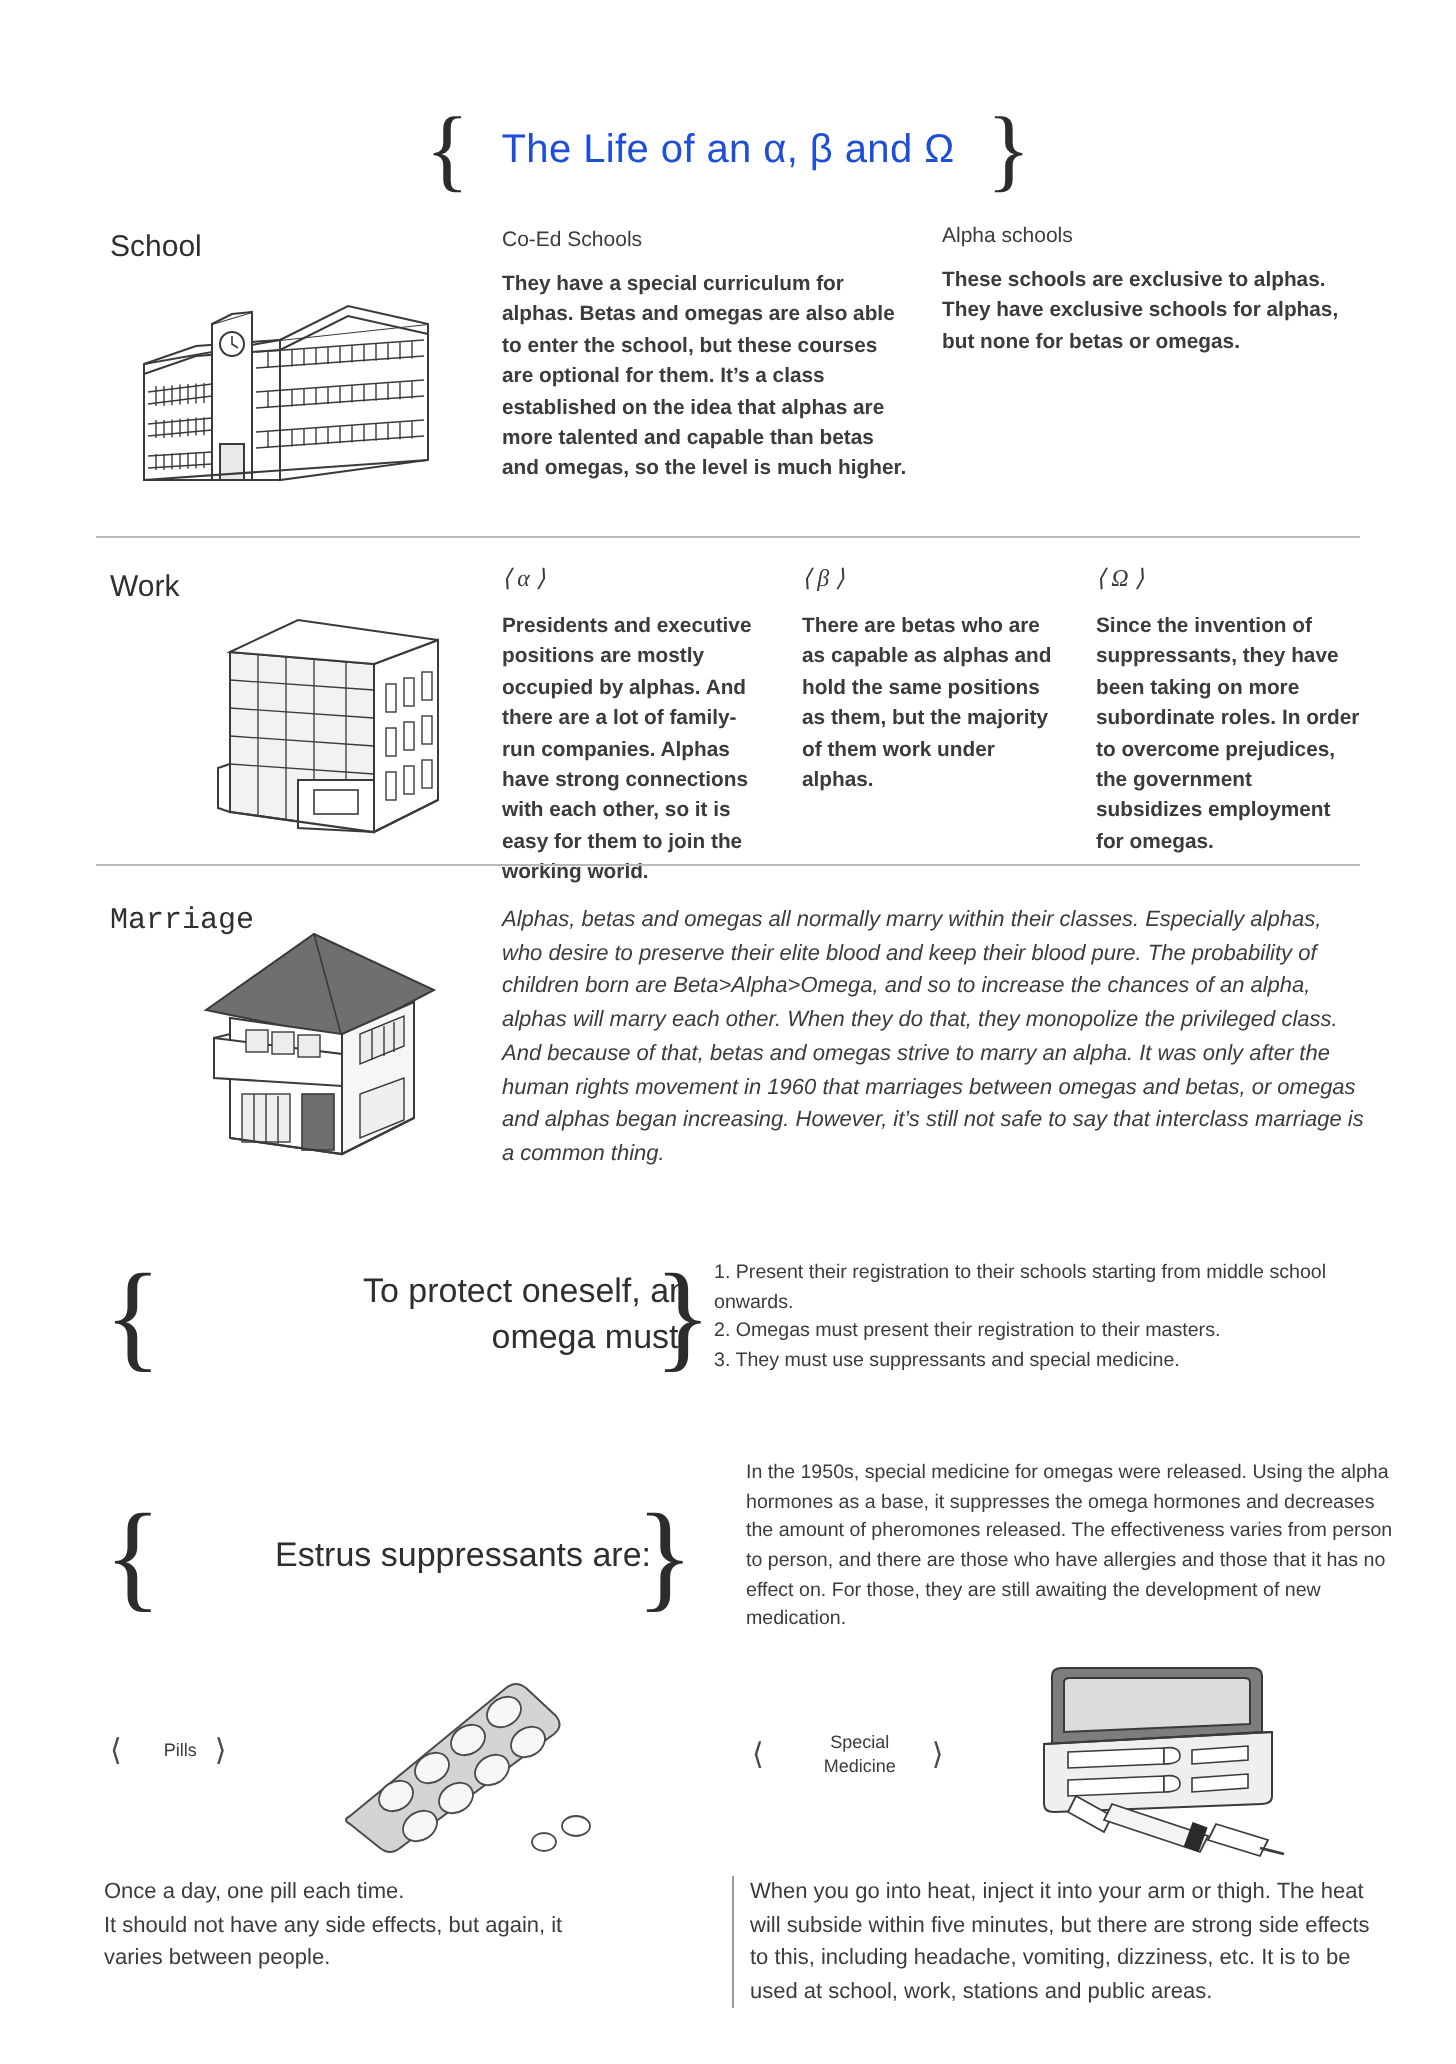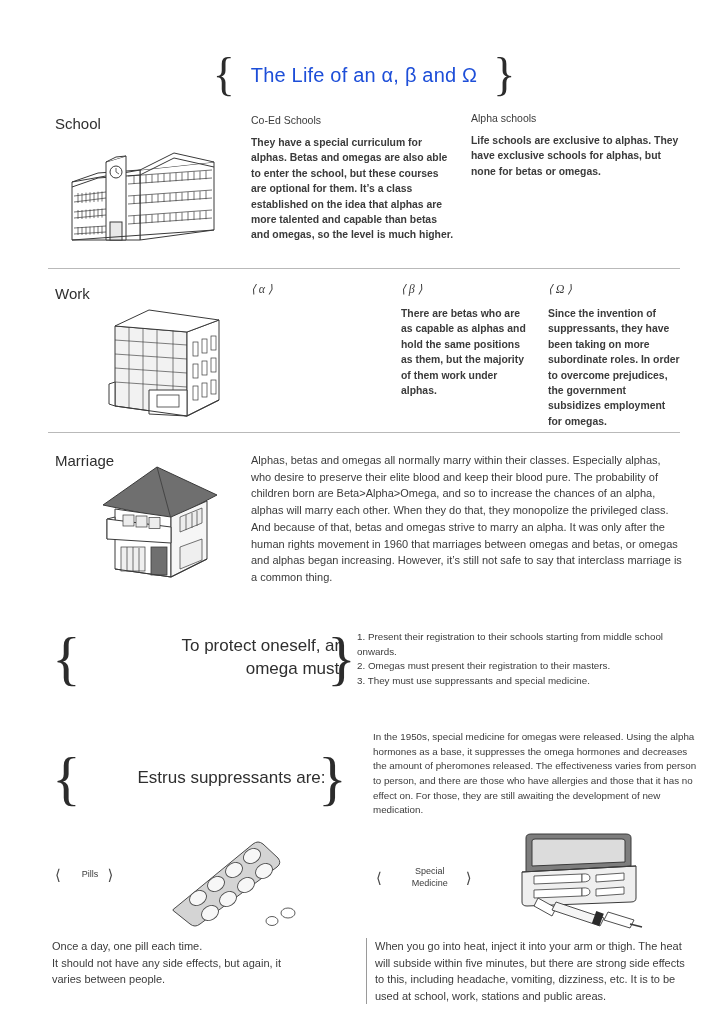--- a/index.html
+++ b/index.html
@@ -188,21 +188,21 @@
     </svg>
   </div>
 
   <div class="section" style="left:251px; top:114px; width:205px;">
     <div class="col-head">Co-Ed Schools</div>
     <div class="body-text">They have a special curriculum for alphas. Betas and omegas are also able to enter the school, but these courses are optional for them. It’s a class established on the idea that alphas are more talented and capable than betas and omegas, so the level is much higher.</div>
   </div>
 
   <div class="section" style="left:471px; top:112px; width:212px;">
     <div class="col-head">Alpha schools</div>
-    <div class="body-text">Life schools are exclusive to alphas. They have exclusive schools for alphas, but none for betas or omegas.</div>
+    <div class="body-text">These schools are exclusive to alphas. They have exclusive schools for alphas, but none for betas or omegas.</div>
   </div>
 
   <div class="divider" style="top:268px;"></div>
 
   <div class="section" style="left:55px; top:285px;">
     <div class="sec-label">Work</div>
   </div>
 
   <div class="art" style="left:95px; top:302px;">
     <svg width="140" height="118" viewBox="0 0 140 118" fill="none" stroke="#3a3a3a" stroke-width="1">
@@ -229,35 +229,36 @@
 
       <path d="M14 82 L20 80 L20 104 L14 102 Z" fill="#ffffff"></path>
       <path d="M54 88 L54 112 L92 114 L92 88 Z" fill="#ffffff"></path>
       <rect x="62" y="93" width="22" height="12" fill="#ffffff" stroke-width="0.8"></rect>
       <path d="M20 104 L92 114 L124 98" stroke-width="1.1"></path>
     </svg>
   </div>
 
   <div class="section" style="left:251px; top:282px; width:128px;">
     <div class="col-head col-head-sym">⟨ α ⟩</div>
+    <div class="body-text">Presidents and executive positions are mostly occupied by alphas. And there are a lot of family-run companies. Alphas have strong connections with each other, so it is easy for them to join the working world.</div>
   </div>
 
   <div class="section" style="left:401px; top:282px; width:125px;">
     <div class="col-head col-head-sym">⟨ β ⟩</div>
     <div class="body-text">There are betas who are as capable as alphas and hold the same positions as them, but the majority of them work under alphas.</div>
   </div>
 
   <div class="section" style="left:548px; top:282px; width:132px;">
     <div class="col-head col-head-sym">⟨ Ω ⟩</div>
     <div class="body-text">Since the invention of suppressants, they have been taking on more subordinate roles. In order to overcome prejudices, the government subsidizes employment for omegas.</div>
   </div>
 
   <div class="divider" style="top:432px;"></div>
 
-  <div class="section" style="left:55px; top:452px;">
+  <div class="section" style="left:55px; top:452px;font-family:Liberation Mono, monospace;">
     <div class="sec-label">Marriage</div>
   </div>
 
   <div class="art" style="left:85px; top:457px;">
     <svg width="150" height="125" viewBox="0 0 150 125" fill="none" stroke="#3a3a3a" stroke-width="1">
 
       <path d="M18 48 L72 10 L132 38 L86 62 Z" fill="#6f6f6f" stroke="#3a3a3a"></path>
       <path d="M72 10 L86 62" stroke="#3a3a3a" stroke-width="0.8"></path>
 
       <path d="M30 52 L30 112 L86 120 L86 60 Z" fill="#ffffff"></path>
@@ -281,21 +282,21 @@
         <path d="M42 90 L42 114 M48 90 L48 115 M54 91 L54 115"></path>
       </g>
       <rect x="66" y="90" width="16" height="28" fill="#6f6f6f" stroke="#3a3a3a" stroke-width="0.8"></rect>
       <g stroke-width="0.7" fill="#efefef">
         <path d="M95 90 L95 112 L117 103 L117 82 Z"></path>
       </g>
       <path d="M30 112 L86 120 L122 102" stroke-width="1.1"></path>
     </svg>
   </div>
 
-  <div class="section" style="left:251px; top:452px; width:432px;">
+  <div class="section" style="left:251px; top:452px; width:432px;font-style:italic;">
     <div class="body-text-lg">Alphas, betas and omegas all normally marry within their classes. Especially alphas, who desire to preserve their elite blood and keep their blood pure. The probability of children born are Beta&gt;Alpha&gt;Omega, and so to increase the chances of an alpha, alphas will marry each other. When they do that, they monopolize the privileged class. And because of that, betas and omegas strive to marry an alpha. It was only after the human rights movement in 1960 that marriages between omegas and betas, or omegas and alphas began increasing. However, it’s still not safe to say that interclass marriage is a common thing.</div>
   </div>
 
   <div class="callout" style="left:52px; top:628px; width:292px; justify-content:space-between;">
     <span class="brace brace-big">{</span>
     <span class="callout-head" style="width:215px;">To protect oneself, an omega must:</span>
   </div>
   <div class="callout" style="left:327px; top:628px;">
     <span class="brace brace-big">}</span>
   </div>

